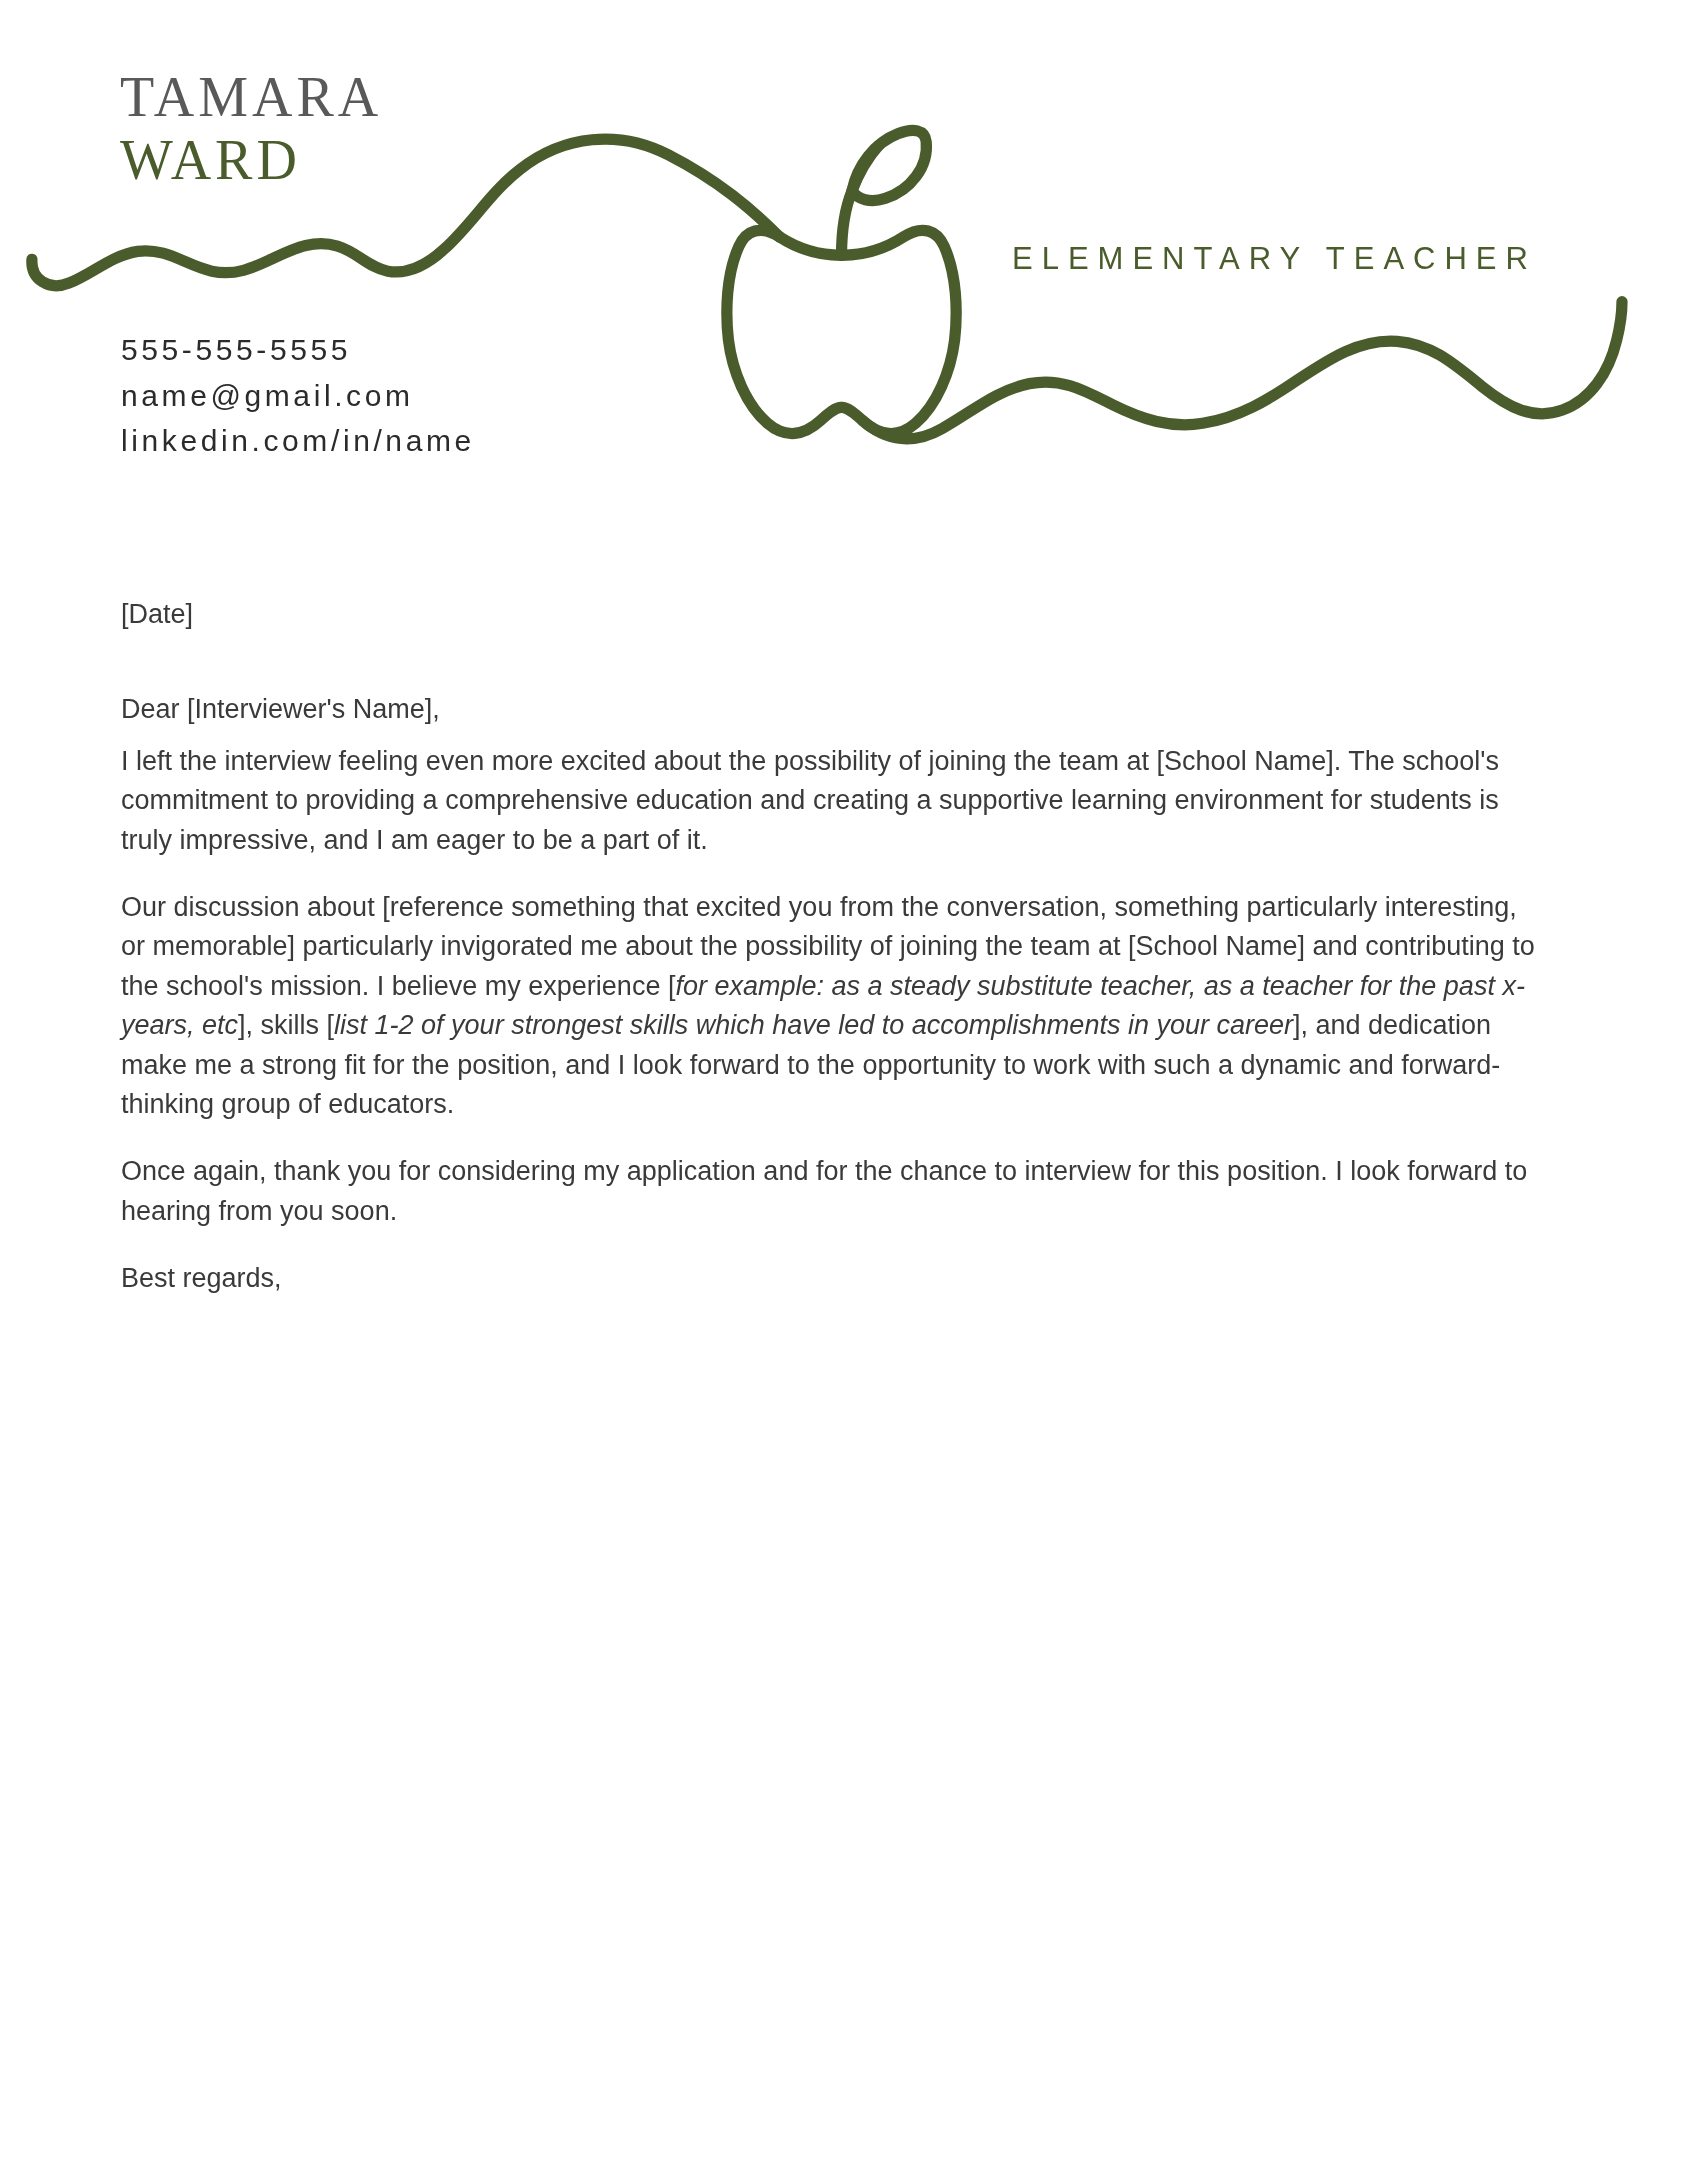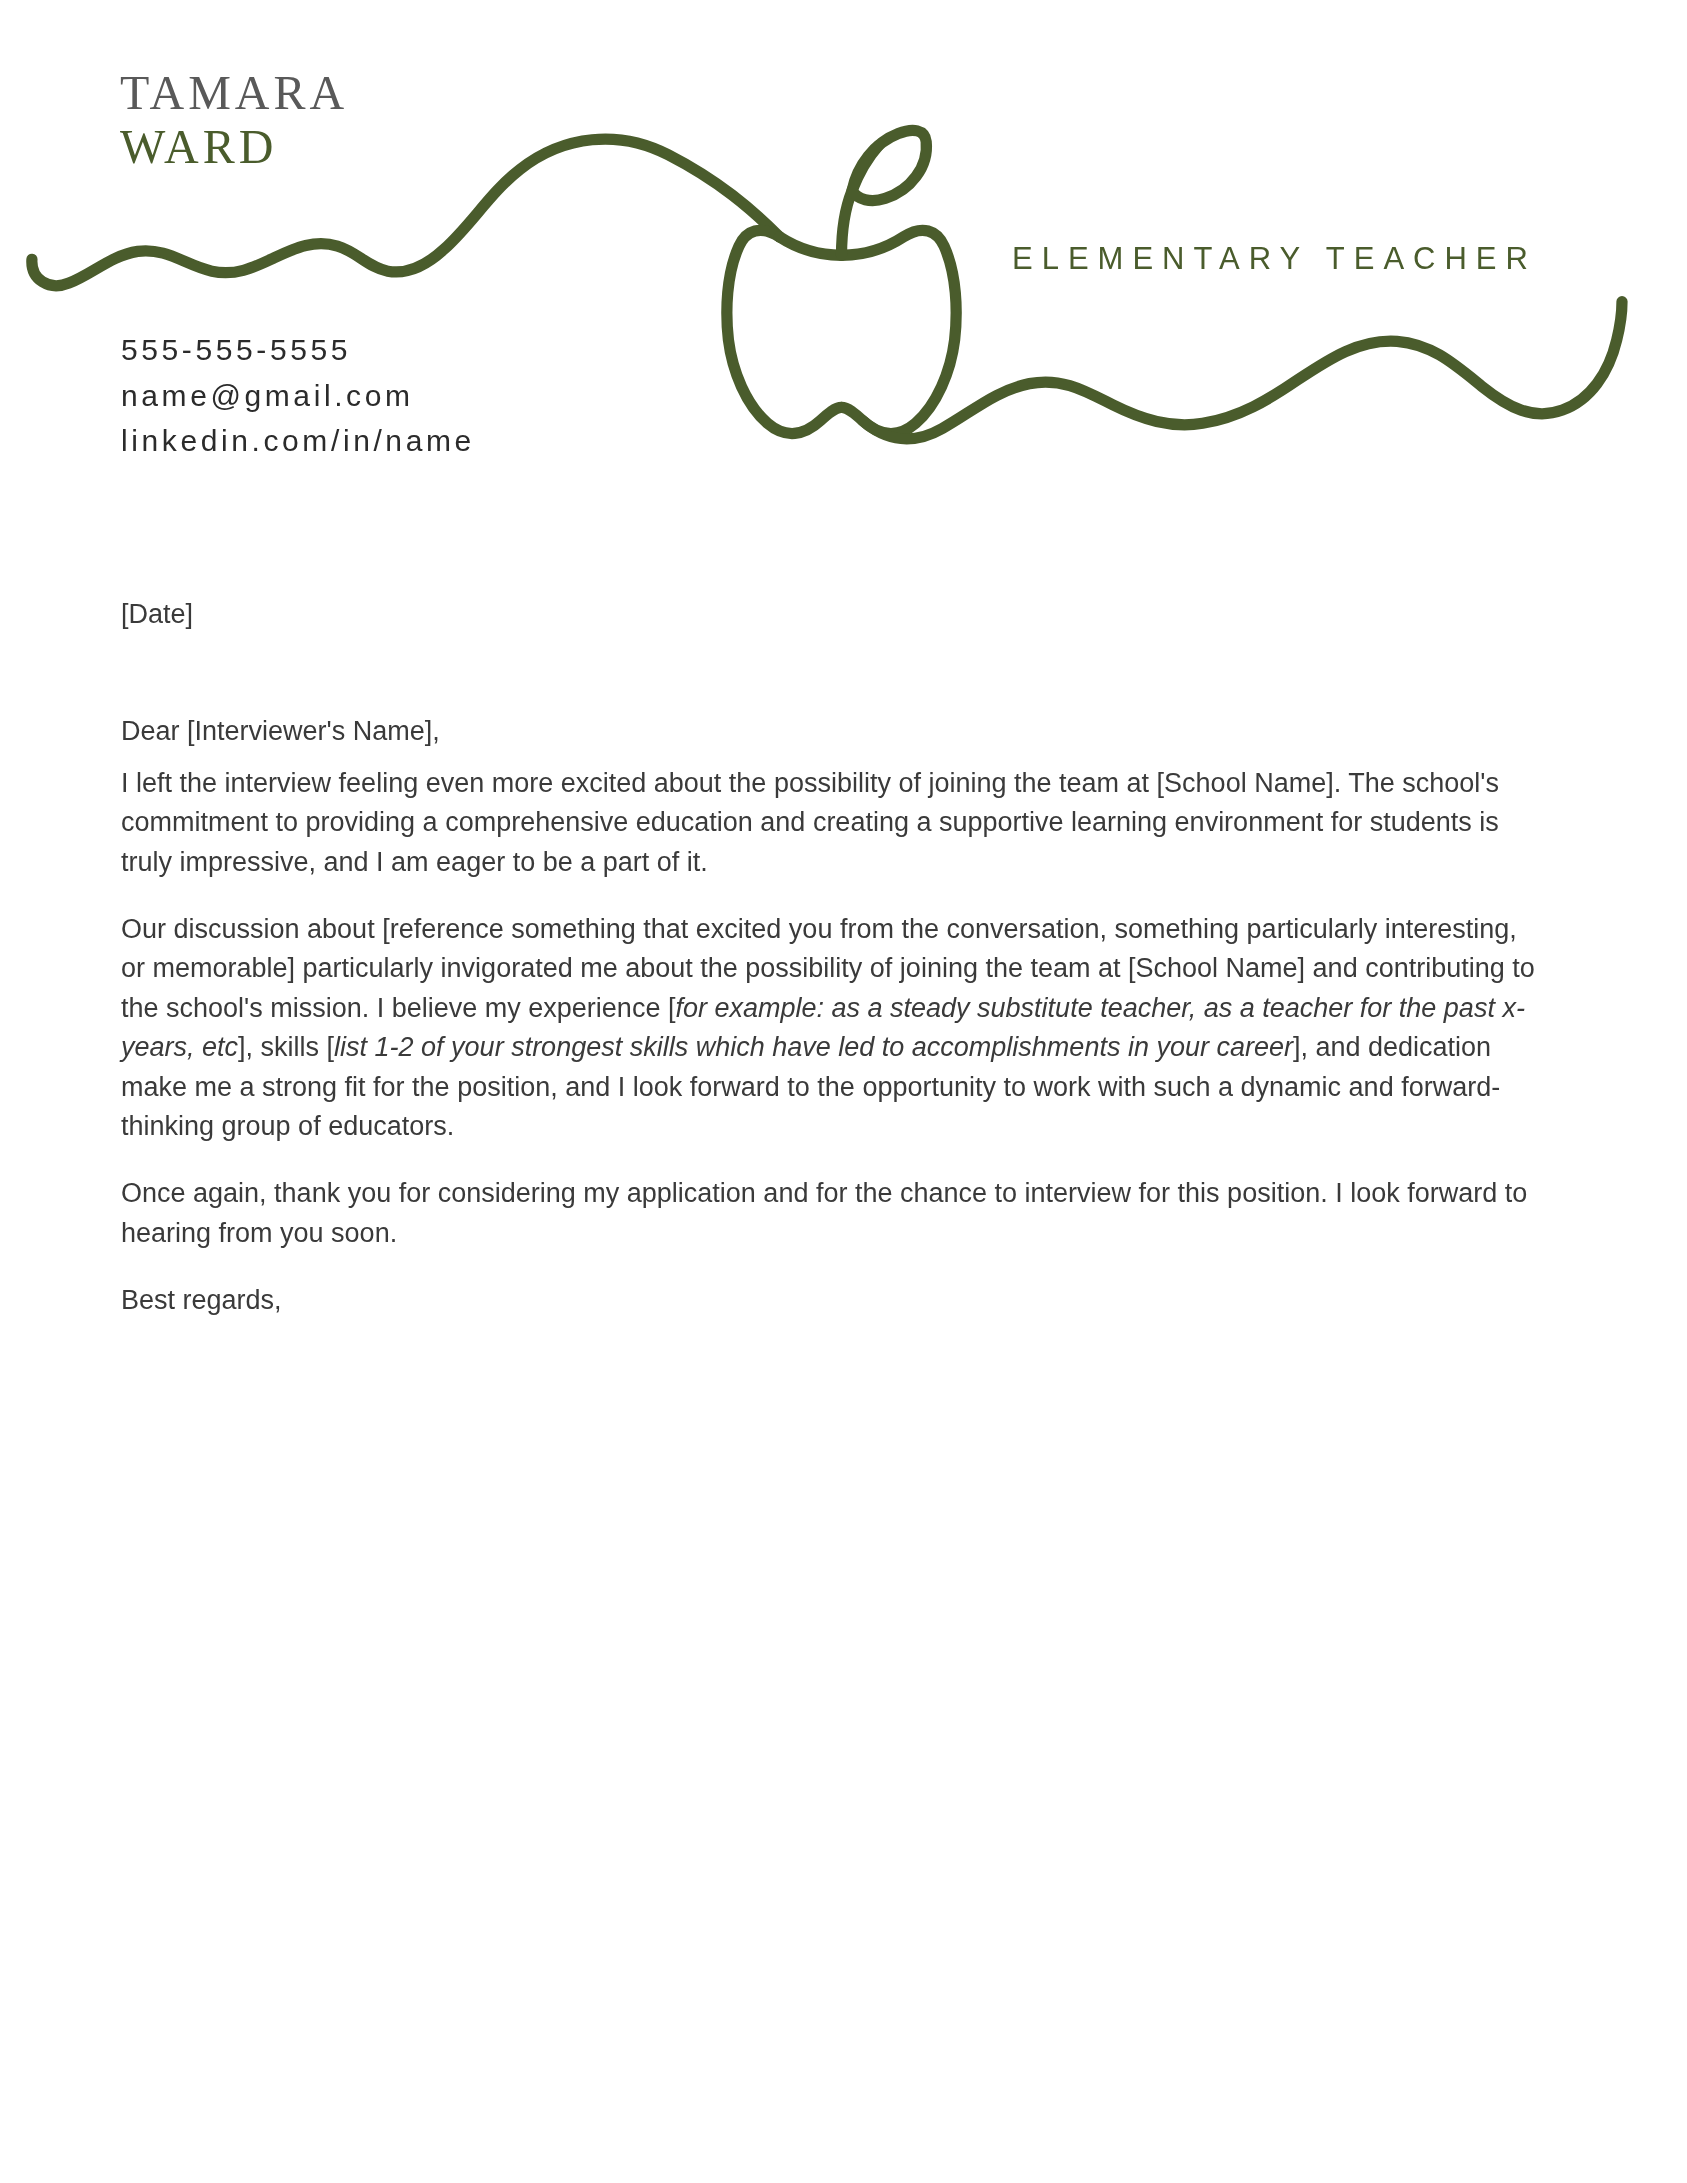--- a/index.html
+++ b/index.html
@@ -32,21 +32,21 @@
   }
 
   .name-block {
     position: absolute;
     left: 120px;
     top: 66px;
     z-index: 3;
   }
   .name-line {
     font-family: "Liberation Serif", "DejaVu Serif", serif;
-    font-size: 48px;
+    font-size: 56px;
     line-height: 1.12;
     letter-spacing: 4px;
     font-weight: 400;
     white-space: nowrap;
   }
   .name-first { color: #595959; }
   .name-last  { color: #4a5c2c; }
 
   .job-title {
     position: absolute;
@@ -92,21 +92,21 @@
     top: 595px;
     width: 1421px;
     color: #3a3a3a;
     font-size: 27px;
     line-height: 1.46;
     font-weight: 400;
   }
   .letter p {
     margin: 0 0 28px 0;
   }
-  .letter p.date-line { margin-bottom: 78px; }
+  .letter p.date-line { margin-bottom: 56px; }
   .letter p.salutation { margin-bottom: 12px; }
   .letter p.signoff-space { margin-bottom: 28px; }
   .letter em { font-style: italic; }
 </style>
 </head>
 <body>
 
 <div class="page">
 
   <div class="header">

